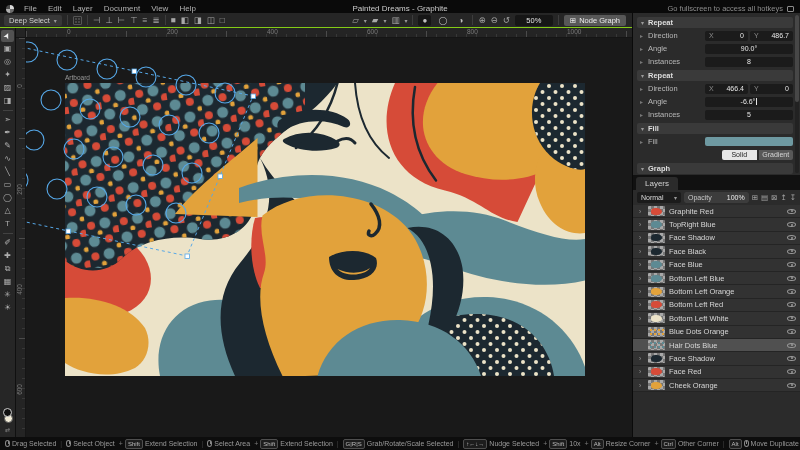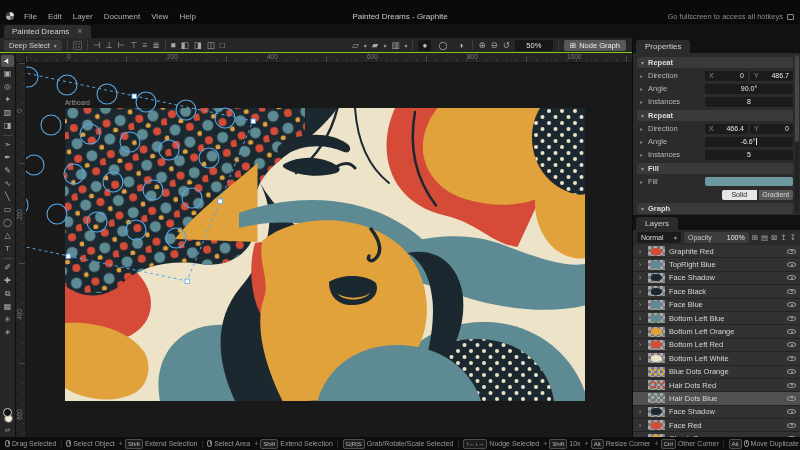--- a/index.html
+++ b/index.html
@@ -3,21 +3,21 @@
 <meta charset="utf-8">
 <style>
   * { margin:0; padding:0; box-sizing:border-box; }
   html,body { width:800px; height:450px; overflow:hidden; background:#000; }
   .app {
     width:800px; height:450px; display:flex; flex-direction:column;
     font-family:"Liberation Sans","DejaVu Sans",sans-serif; color:#c8c8c8;
     background:#191919; user-select:none;
   }
   
-  .titlebar { height:13px; background:#0a0a0a; display:flex; align-items:flex-start; gap:10px; padding:12px 6px; position:relative; flex:none; }
+  .titlebar { height:13px; background:#0a0a0a; display:flex; align-items:flex-end; gap:10px; padding:0 6px; position:relative; flex:none; }
   .logo { width:8px; height:8px; border-radius:50%; background:conic-gradient(#d8d8d8 0 90deg,#6d6d6d 90deg 180deg,#b0b0b0 180deg 270deg,#4a4a4a 270deg); flex:none; }
   .menus { display:flex; gap:11px; }
   .menu { font-size:8px; color:#b2b2b2; cursor:default; }
   .win-title { position:absolute; left:0; right:0; text-align:center; font-size:8px; color:#cccccc; pointer-events:none; }
   .fs-hint { margin-left:auto; display:flex; align-items:center; gap:4px; font-size:7.5px; color:#8c8c8c; z-index:1; }
   .fs-icon { width:7px; height:6px; border:1px solid #8c8c8c; border-radius:1px; }
   
   .tabrow { height:14px; background:#111111; display:flex; align-items:flex-end; flex:none; }
   .doc-tab { height:13px; background:#2d2d2d; border-radius:3px 3px 0 0; display:flex; align-items:center; gap:8px; padding:0 8px; font-size:8px; color:#d2d2d2; margin-left:4px; }
   .doc-tab .close { color:#909090; font-size:9px; line-height:1; }
@@ -140,26 +140,20 @@
       <span class="menu">View</span>
       <span class="menu">Help</span>
     </div>
     <div class="win-title">Painted Dreams - Graphite</div>
     <div class="fs-hint">
       <span>Go fullscreen to access all hotkeys</span>
       <span class="fs-icon"></span>
     </div>
   </div>
 
-  <div class="tabrow">
-    <div class="doc-tab">
-      <span>Painted Dreams</span>
-      <span class="close">×</span>
-    </div>
-  </div>
 
   <div class="main">
     <div class="left-col">
 
       <div class="toolbar">
         <div class="dropdown">
           <span>Deep Select</span>
           <span class="dd-arrow">▾</span>
         </div>
         <span class="vsep"></span>
@@ -358,23 +352,20 @@
                 <rect class="handle" x="192" y="136" width="4.5" height="4.5"></rect>
                 <rect class="handle" x="40" y="191" width="4.5" height="4.5"></rect>
               </g>
             </svg>
           </div>
         </div>
       </div>
     </div>
 
     <div class="right-panel">
-      <div class="panel-tabs">
-        <div class="panel-tab">Properties</div>
-      </div>
 
       <div class="props">
         <div class="props-scroll"></div>
 
         <div class="sec-h">
           <span class="chev">▾</span>
           <span>Repeat</span>
         </div>
         <div class="prow">
           <span class="rarrow">▸</span>
@@ -567,26 +558,20 @@
               </span>
               <span class="lname">Bottom Left White</span>
               <span class="eye"></span>
             </div>
           <div class="lrow">
               <span class="lchev"></span>
               <span class="lthumb dots" style="--c: #e2a23b;"></span>
               <span class="lname">Blue Dots Orange</span>
               <span class="eye"></span>
             </div>
-          <div class="lrow">
-              <span class="lchev"></span>
-              <span class="lthumb dots" style="--c: #d64b38;"></span>
-              <span class="lname">Hair Dots Red</span>
-              <span class="eye"></span>
-            </div>
           <div class="lrow sel-row">
               <span class="lchev"></span>
               <span class="lthumb dots" style="--c: #5d8a93;"></span>
               <span class="lname">Hair Dots Blue</span>
               <span class="eye"></span>
             </div>
           <div class="lrow">
               <span class="lchev">›</span>
               <span class="lthumb" style="--c: #1c2830;">
                 <span class="shape"></span>

